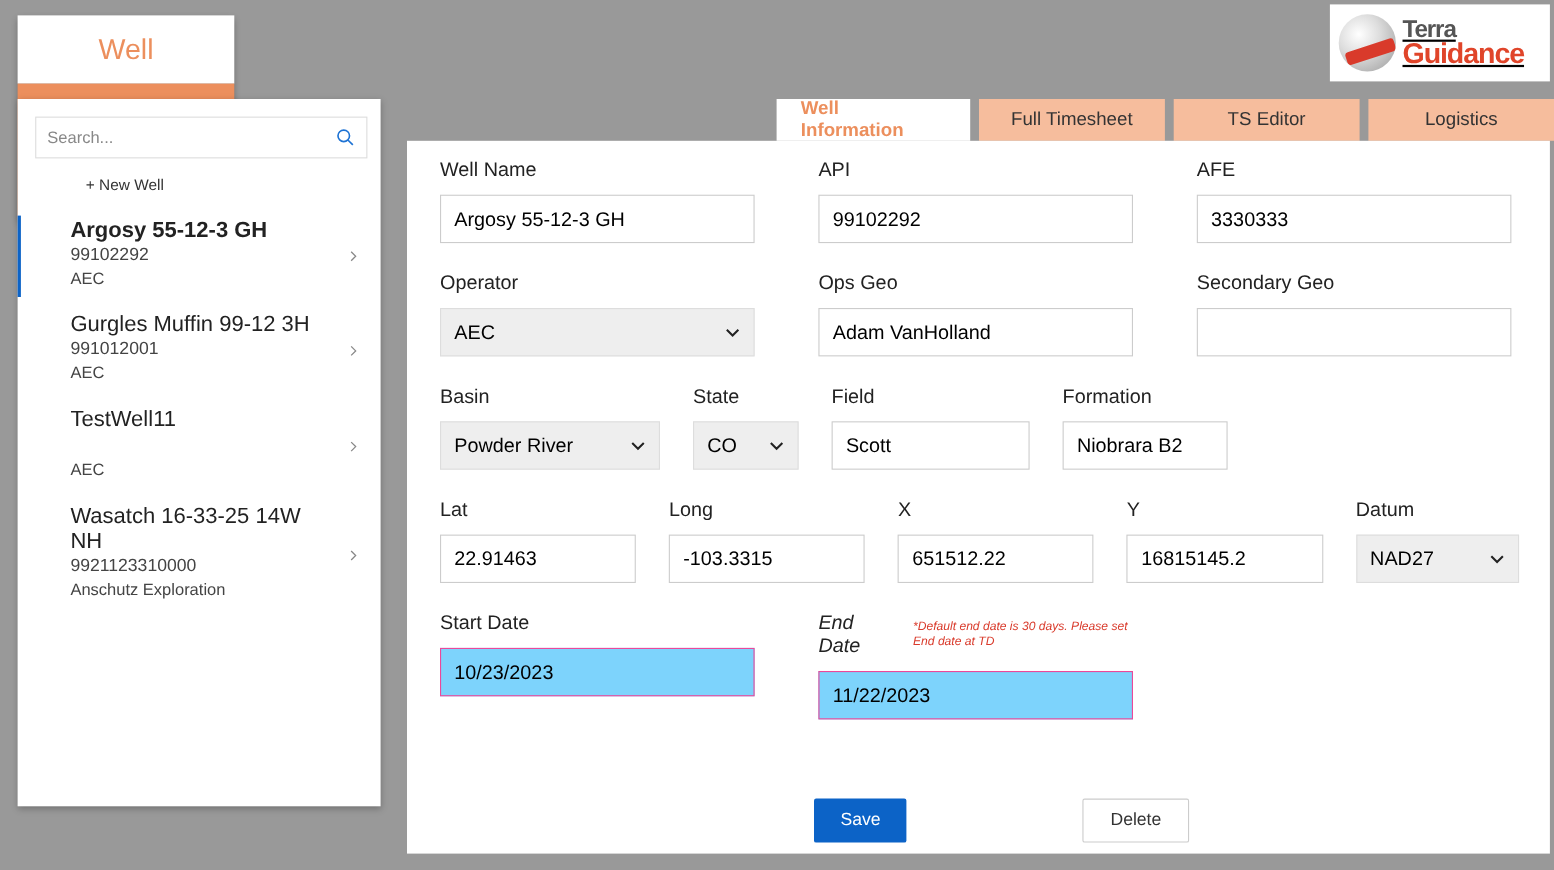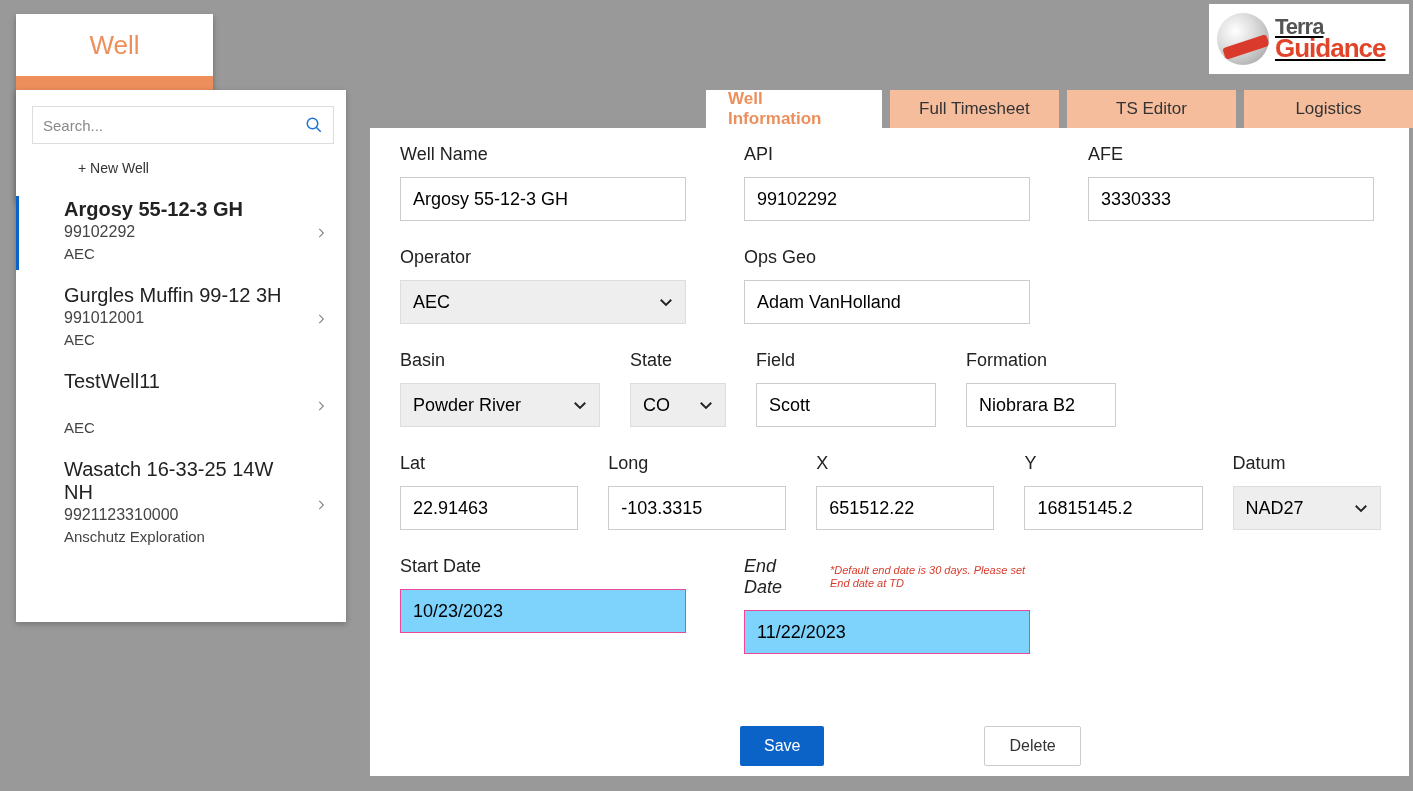--- a/index.html
+++ b/index.html
@@ -13,21 +13,21 @@
 
 
 .logo { position: absolute; top: 4px; right: 4px; width: 200px; height: 70px; background: #fff; display: flex; align-items: center; padding: 4px 8px; text-decoration: underline; }
 .logo-swoosh { width: 52px; height: 52px; border-radius: 50%; background: radial-gradient(circle at 35% 35%, #fff 0%, #ddd 40%, #999 100%); position: relative; flex-shrink: 0; overflow:hidden; }
 .logo-swoosh::before { content:""; position:absolute; left:6px; top:28px; width:46px; height:12px; background:#d93a2b; transform:rotate(-18deg); border-radius:3px; }
 .logo-text { margin-left: 6px; line-height: 0.9; }
 .logo-terra { font-size: 22px; font-weight: 700; font-family: Arial Narrow, Arial, sans-serif; color: #555; font-stretch: condensed; letter-spacing: -1px; }
 .logo-guidance { font-size: 26px; font-weight: 700; font-family: Arial Narrow, Arial, sans-serif; color: #e0452a; font-stretch: condensed; letter-spacing: -1px; }
 
 
-.sidebar { position: absolute; top: 90px; left: 16px; width: 330px; height: 532px; background: #fff; box-shadow: 0 2px 6px rgba(0,0,0,0.25); }
+.sidebar { position: absolute; top: 90px; left: 16px; width: 330px; height: 643px; background: #fff; box-shadow: 0 2px 6px rgba(0,0,0,0.25); }
 .search-row { position: relative; margin: 16px 12px 10px 16px; border: 1px solid #ddd; height: 38px; display: flex; align-items: center; }
 .search-row input { border: none; outline: none; width: 100%; padding: 0 40px 0 10px; font-size: 15px; color: #333; background: transparent; }
 .search-row input::placeholder { color: #888; }
 .search-icon { position: absolute; right: 10px; top: 50%; transform: translateY(-50%); width: 18px; height: 18px; }
 .new-well { font-size: 14px; color: #333; padding: 6px 0 14px 62px; cursor: pointer; }
 .well-item { position: relative; padding: 8px 42px 14px 48px; cursor: pointer; }
 .well-item.selected::before { content:""; position:absolute; left:0; top:6px; bottom:6px; width:3px; background:#0c63c7; }
 .well-item .wi-name { font-size: 20px; color: #222; }
 .well-item.selected .wi-name { font-weight: 600; }
 .well-item .wi-api { font-size: 16px; color: #444; margin-top: 2px; }
@@ -167,20 +167,24 @@
           <span>AEC</span>
           <span class="sel-caret"><svg viewBox="0 0 24 24" width="18" height="18" fill="none" stroke="#222" stroke-width="2.5">
                 <polyline points="5 9 12 16 19 9"></polyline>
               </svg></span>
         </div>
       </div>
       <div class="fld w-286" style="margin-left:28px;">
         <label>Ops Geo</label>
         <div class="input">Adam VanHolland</div>
       </div>
+      <div class="fld w-286" style="margin-left:28px;">
+        <label>Secondary Geo</label>
+        <div class="input"></div>
+      </div>
     </div>
 
     <div class="row">
       <div class="fld w-200">
         <label>Basin</label>
         <div class="select">
           <span>Powder River</span>
           <span class="sel-caret"><svg viewBox="0 0 24 24" width="18" height="18" fill="none" stroke="#222" stroke-width="2.5">
                 <polyline points="5 9 12 16 19 9"></polyline>
               </svg></span>

